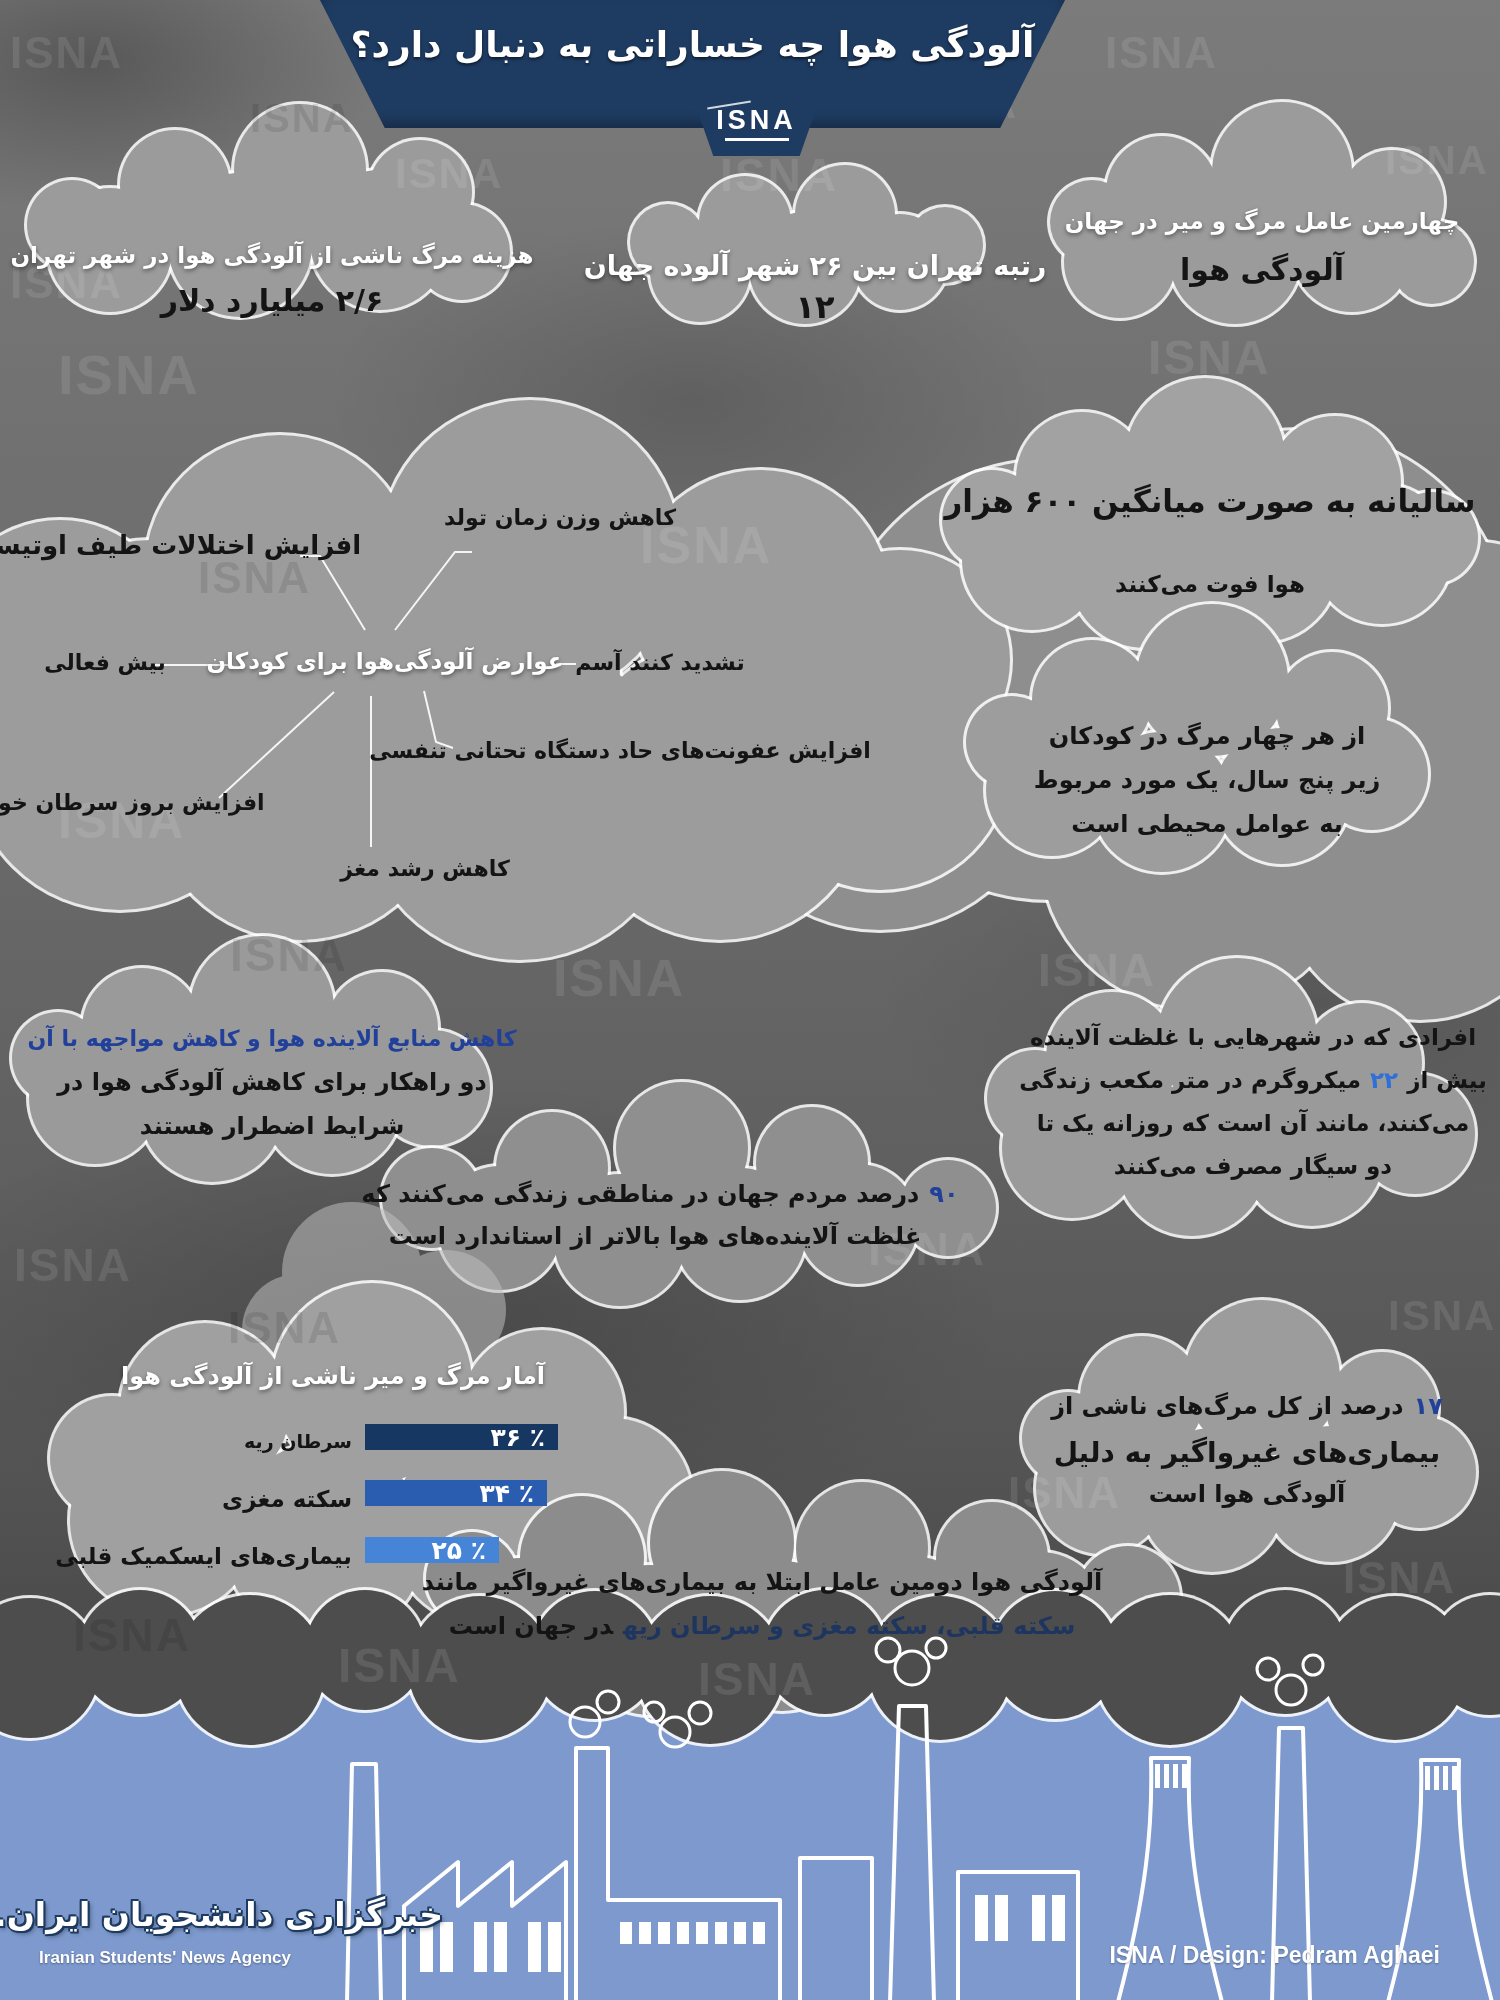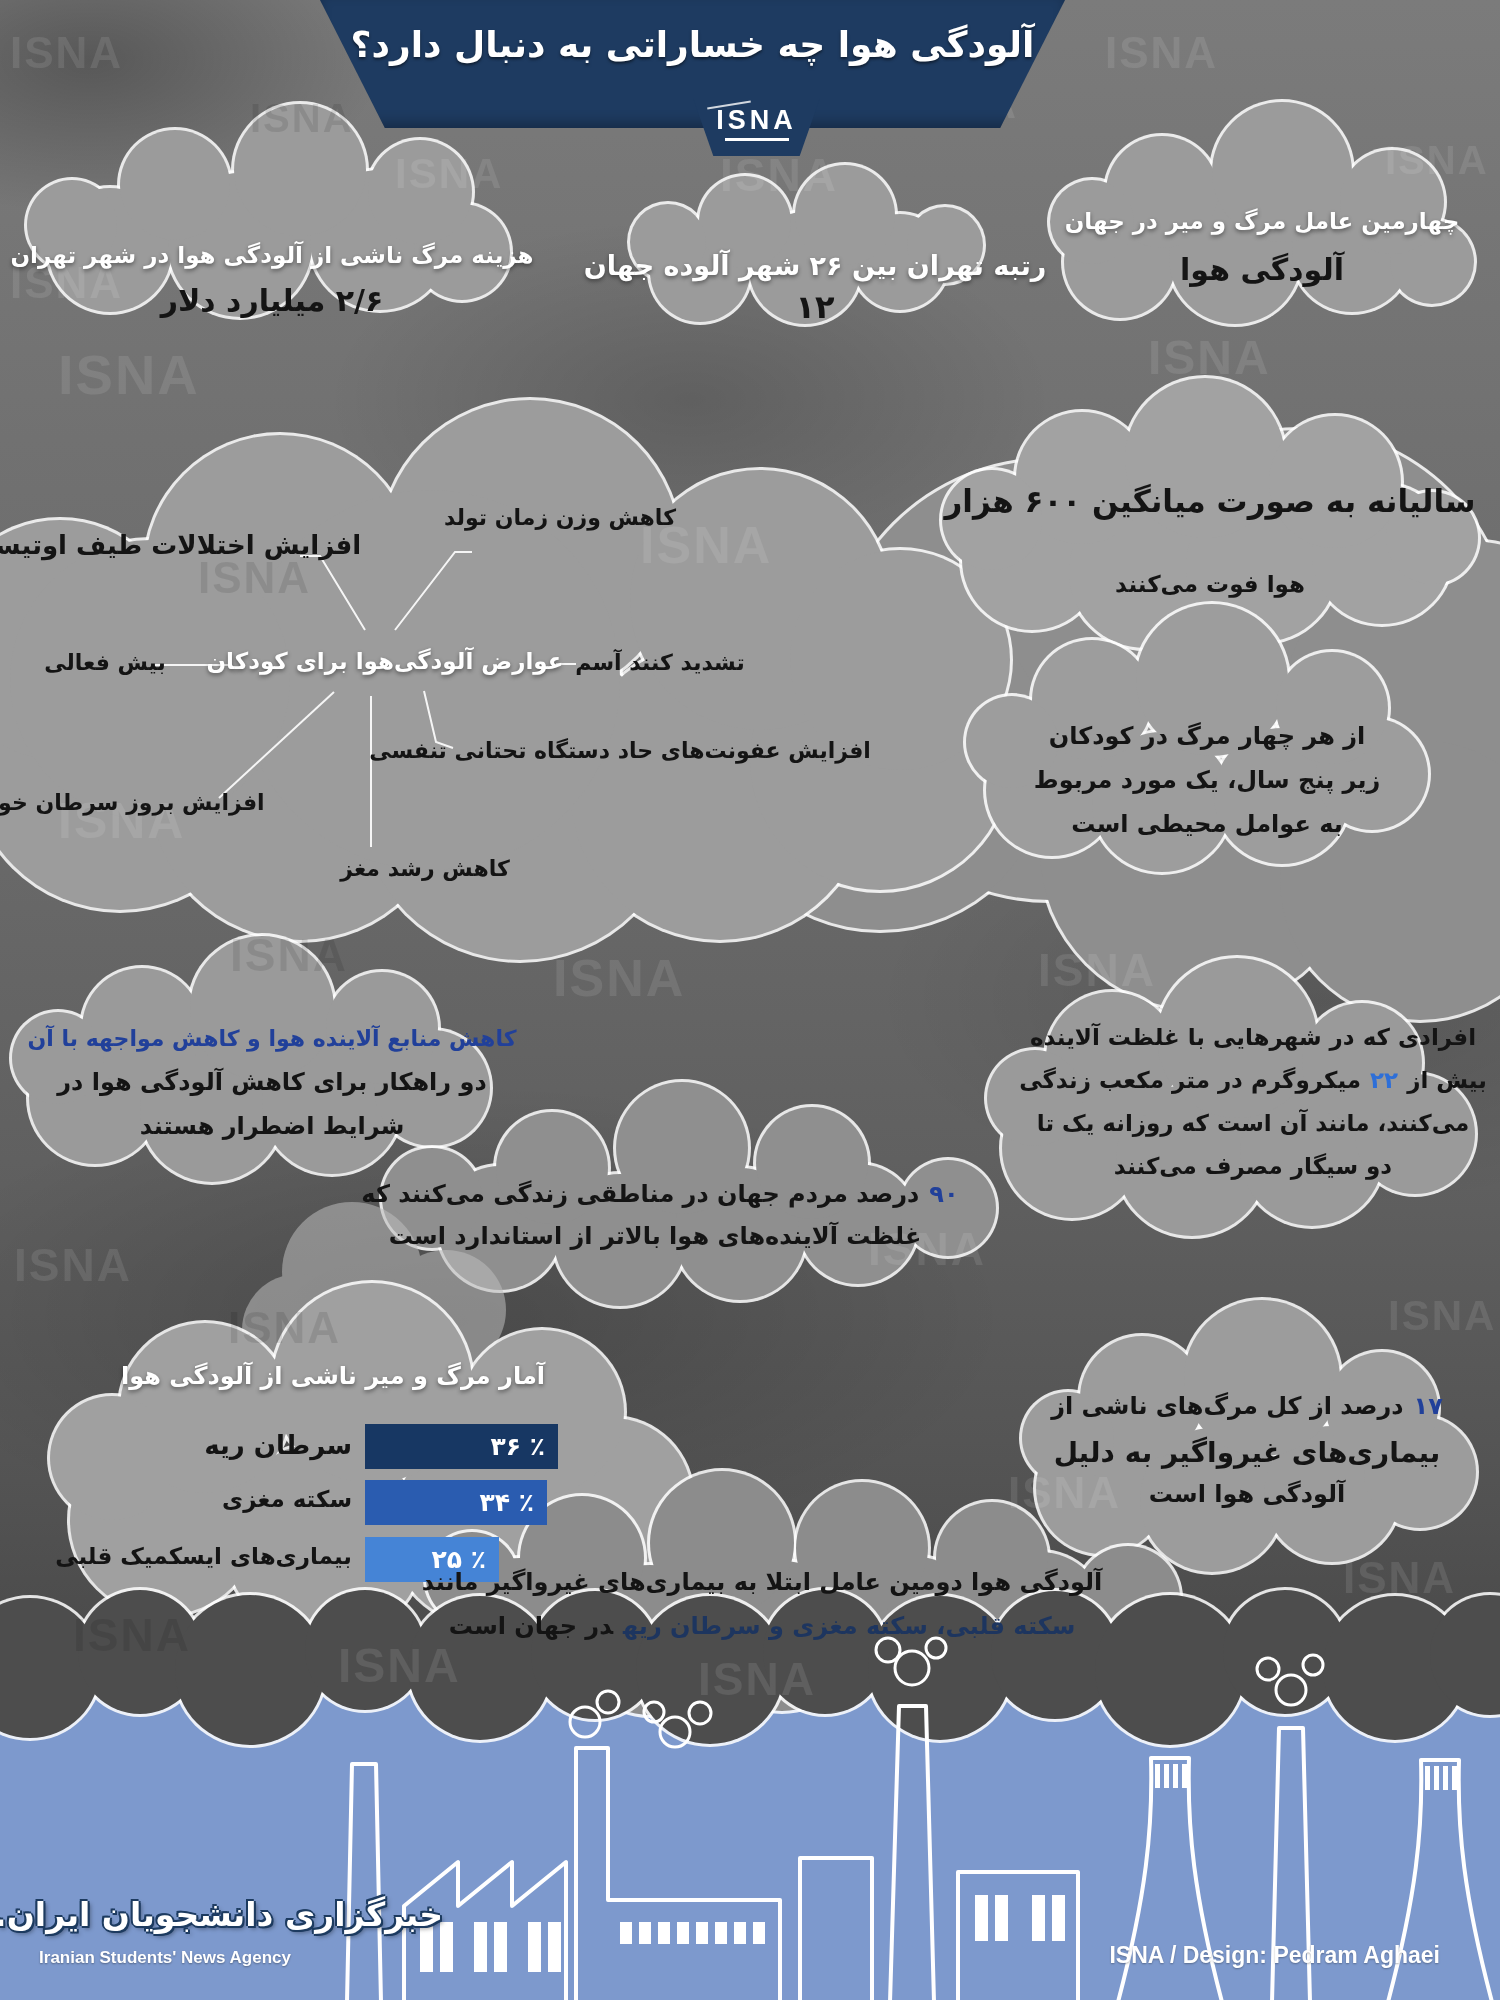--- a/index.html
+++ b/index.html
@@ -33,21 +33,21 @@
   #isna-tab{position:absolute;left:693px;top:98px;width:127px;height:58px;background:#1e3b61;
     clip-path:polygon(0 0,100% 0,84% 100%,16% 100%);z-index:3;text-align:center;}
   #isna-tab .lg{margin-top:7px;font-family:"Liberation Sans",sans-serif;font-size:27px;font-weight:bold;color:#fff;letter-spacing:4px;}
   #isna-tab .ul{width:64px;height:3px;background:#fff;margin:2px auto 0;}
   #isna-tab .dash{position:absolute;left:14px;top:6px;width:44px;height:2px;background:rgba(255,255,255,.8);transform:rotate(-9deg);}
   
   .wm{position:absolute;font-family:"Liberation Sans",sans-serif;font-weight:bold;letter-spacing:2px;z-index:1;pointer-events:none;}
   .wmL{color:rgba(255,255,255,.10);}
   .wmD{color:rgba(0,0,0,.10);}
   
-  .bar{position:absolute;left:365px;height:45px;z-index:2;display:flex;align-items:center;justify-content:flex-end;
+  .bar{position:absolute;left:365px;height:26px;z-index:2;display:flex;align-items:center;justify-content:flex-end;
     padding-right:13px;box-sizing:border-box;direction:ltr;color:#fff;font-weight:bold;font-size:25px;}
   .bar1{top:1424px;background:#173763;}
   .bar2{top:1480px;background:#2a5cb0;}
   .bar3{top:1537px;background:#4584d6;}
   
   .f-fa{position:absolute;left:165px;top:1895px;transform:translateX(-50%);white-space:nowrap;direction:rtl;
     font-size:33px;font-weight:bold;color:#fff;z-index:2;
     text-shadow:2px 0 0 #1d3b60,-2px 0 0 #1d3b60,0 2px 0 #1d3b60,0 -2px 0 #1d3b60,2px 2px 0 #1d3b60,-2px -2px 0 #1d3b60,3px 3px 4px rgba(0,0,0,.35);}
   .f-en{position:absolute;left:165px;top:1948px;transform:translateX(-50%);white-space:nowrap;
     font-family:"Liberation Sans",sans-serif;font-size:17px;font-weight:bold;color:#fff;z-index:2;text-shadow:0 1px 2px rgba(0,0,0,.35);}
@@ -449,21 +449,21 @@
   <div class="ct b" style="left:655px;top:1222px;font-size:24px;">غلظت آلاینده‌های هوا بالاتر از استاندارد است</div>
 
   <div class="ct b" style="left:1253px;top:1024px;font-size:23px;">افرادی که در شهرهایی با غلظت آلاینده</div>
   <div class="ct b" style="left:1253px;top:1067px;font-size:23px;">
     <span>بیش از</span><span class="bblue mx">۲۲</span><span>میکروگرم در متر مکعب زندگی</span>
   </div>
   <div class="ct b" style="left:1253px;top:1110px;font-size:23px;">می‌کنند، مانند آن است که روزانه یک تا</div>
   <div class="ct b" style="left:1253px;top:1153px;font-size:23px;">دو سیگار مصرف می‌کنند</div>
 
   <div class="ct w" style="left:333px;top:1362px;font-size:24px;">آمار مرگ و میر ناشی از آلودگی هوا</div>
-  <div class="rt" style="right:1148px;top:1430px;font-size:26px;">سرطان ریه</div>
+  <div class="rt" style="right:1148px;top:1430px;font-size:19px;">سرطان ریه</div>
   <div class="rt" style="right:1148px;top:1486px;font-size:23px;">سکته مغزی</div>
   <div class="rt" style="right:1148px;top:1543px;font-size:23px;">بیماری‌های ایسکمیک قلبی</div>
   <div class="bar bar1" style="width: 193px;">
       <span>۳۶ ٪</span>
     </div>
   <div class="bar bar2" style="width: 182px;">
       <span>۳۴ ٪</span>
     </div>
   <div class="bar bar3" style="width: 134px;">
       <span>۲۵ ٪</span>

